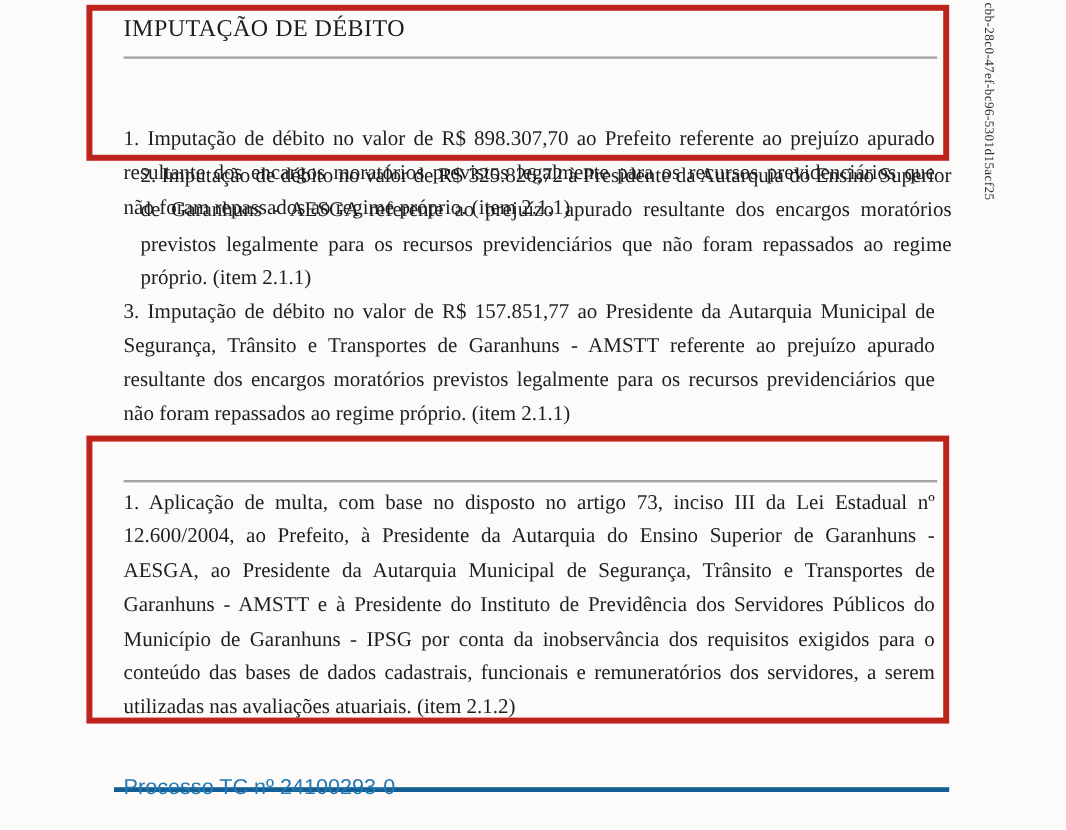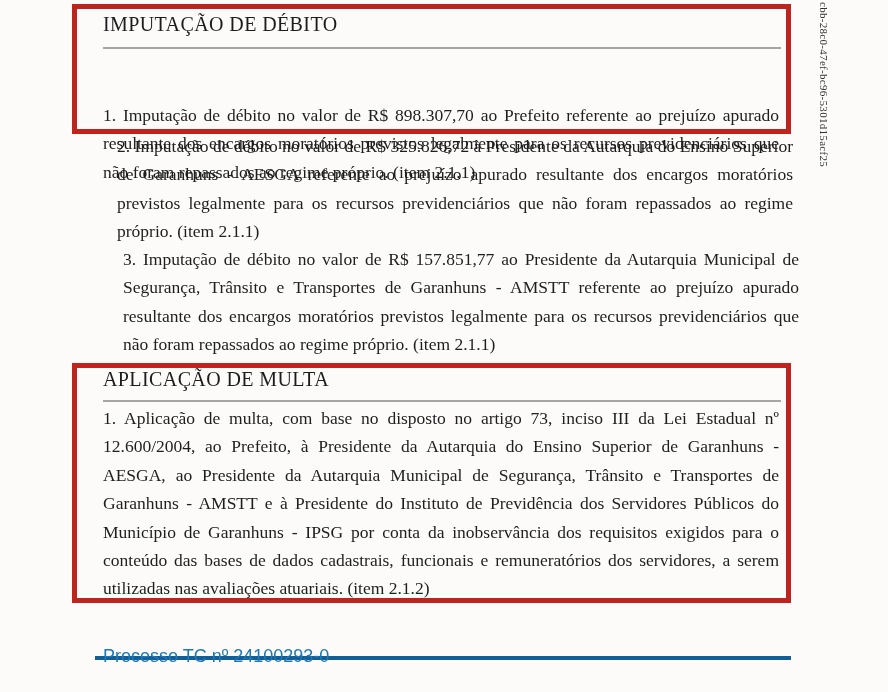--- a/index.html
+++ b/index.html
@@ -60,21 +60,21 @@
     left: 103px;
     width: 676px;
     margin: 0;
     font-size: 17.5px;
     line-height: 28.4px;
     text-align: justify;
     color: #1e1e1e;
   }
   .p1 { top: 53px; margin-top: 48px; }
   .p2 { top: 132px; margin-left: 14px; }
-  .p3 { top: 245px; margin-left: 20px; }
+  .p3 { top: 245px; }
   .p4 { top: 404px; }
   .p5 { top: 600px; white-space: nowrap; overflow: hidden; }
 
   
   .side-code {
     position: absolute;
     left: 818px;
     top: 2px;
     height: 220px;
     writing-mode: vertical-rl;
@@ -129,21 +129,20 @@
 
   <h2 class="sec-heading h1">IMPUTAÇÃO DE DÉBITO</h2>
   <div class="heading-rule rule1"></div>
 
   <p class="para p1">1. Imputação de débito no valor de R$ 898.307,70 ao Prefeito referente ao prejuízo apurado resultante dos encargos moratórios previstos legalmente para os recursos previdenciários que não foram repassados ao regime próprio. (item 2.1.1)</p>
 
   <p class="para p2">2. Imputação de débito no valor de R$ 325.826,72 à Presidente da Autarquia do Ensino Superior de Garanhuns - AESGA referente ao prejuízo apurado resultante dos encargos moratórios previstos legalmente para os recursos previdenciários que não foram repassados ao regime próprio. (item 2.1.1)</p>
 
   <p class="para p3">3. Imputação de débito no valor de R$ 157.851,77 ao Presidente da Autarquia Municipal de Segurança, Trânsito e Transportes de Garanhuns - AMSTT referente ao prejuízo apurado resultante dos encargos moratórios previstos legalmente para os recursos previdenciários que não foram repassados ao regime próprio. (item 2.1.1)</p>
 
-  <h2 class="sec-heading h2">APLICAÇÃO DE MULTA</h2>
   <div class="heading-rule rule2"></div>
 
   <p class="para p4">1. Aplicação de multa, com base no disposto no artigo 73, inciso III da Lei Estadual nº 12.600/2004, ao Prefeito, à Presidente da Autarquia do Ensino Superior de Garanhuns - AESGA, ao Presidente da Autarquia Municipal de Segurança, Trânsito e Transportes de Garanhuns - AMSTT e à Presidente do Instituto de Previdência dos Servidores Públicos do Município de Garanhuns - IPSG por conta da inobservância dos requisitos exigidos para o conteúdo das bases de dados cadastrais, funcionais e remuneratórios dos servidores, a serem utilizadas nas avaliações atuariais. (item 2.1.2)</p>
 
 
   <div class="side-code">cbb-28c0-47ef-bc96-5301d15acf25</div>
 
   <div class="footer-rule"></div>
   <div class="footer-process">Processo TC nº 24100293-0</div>
 

